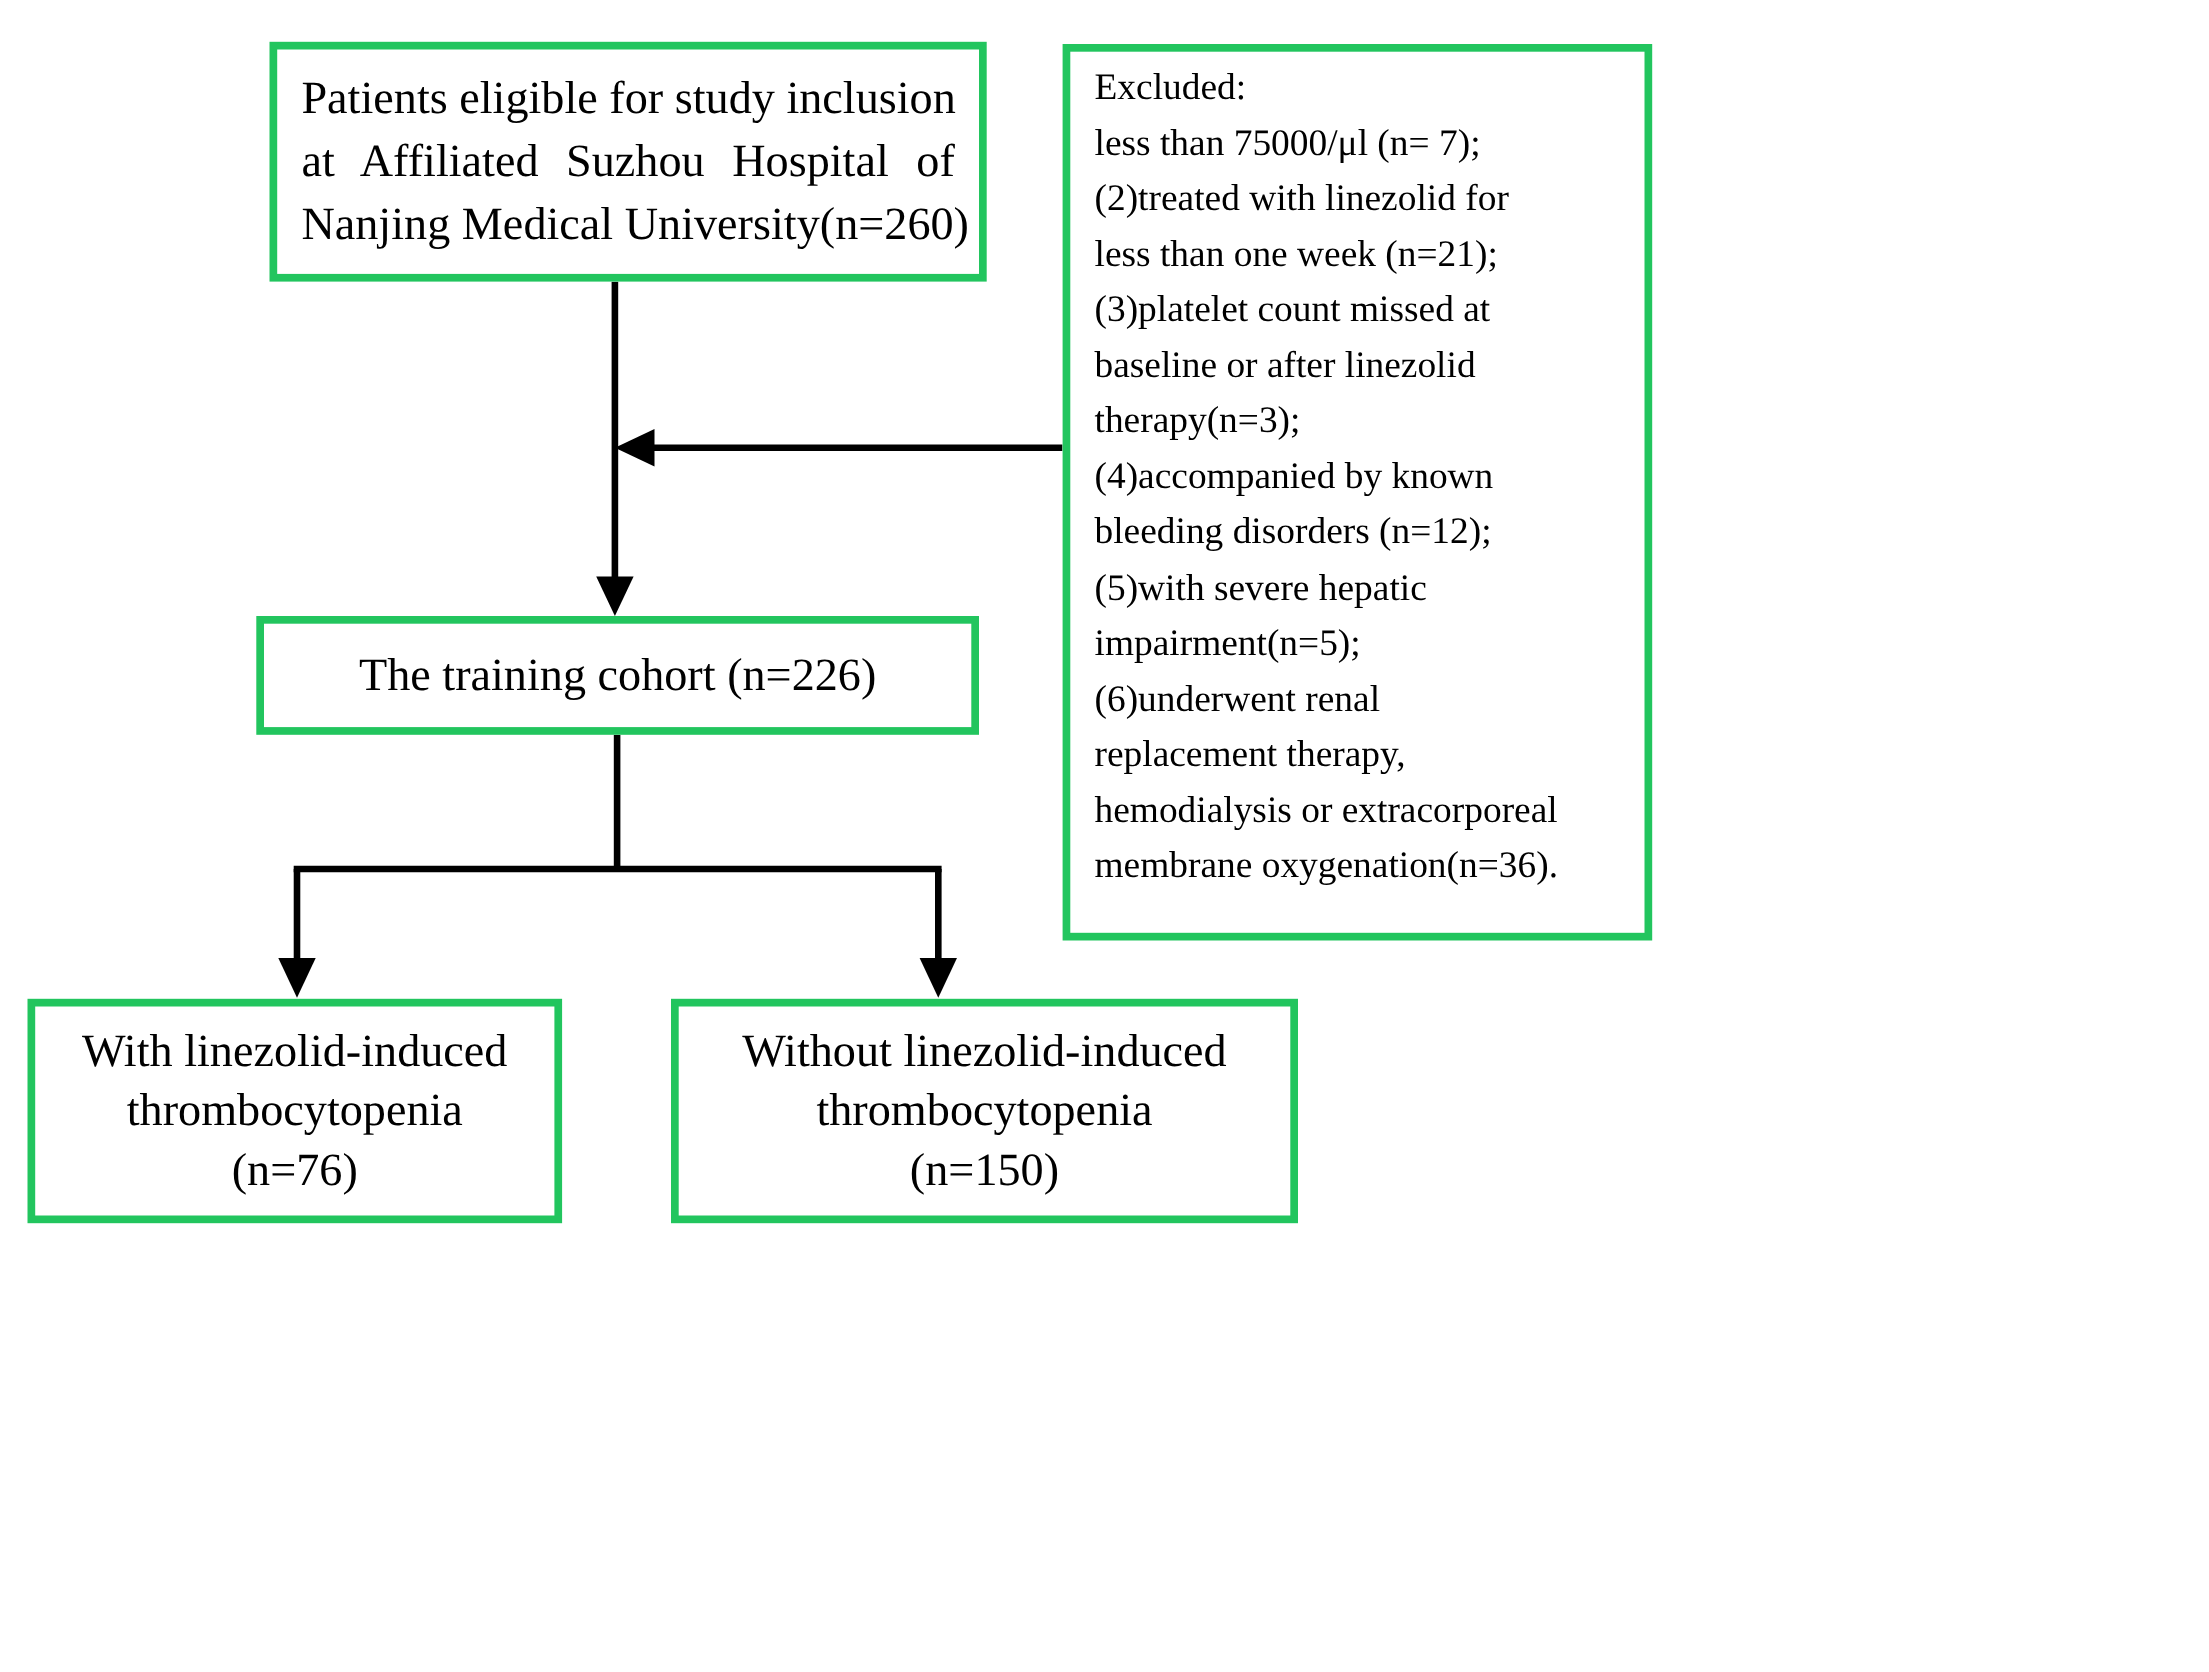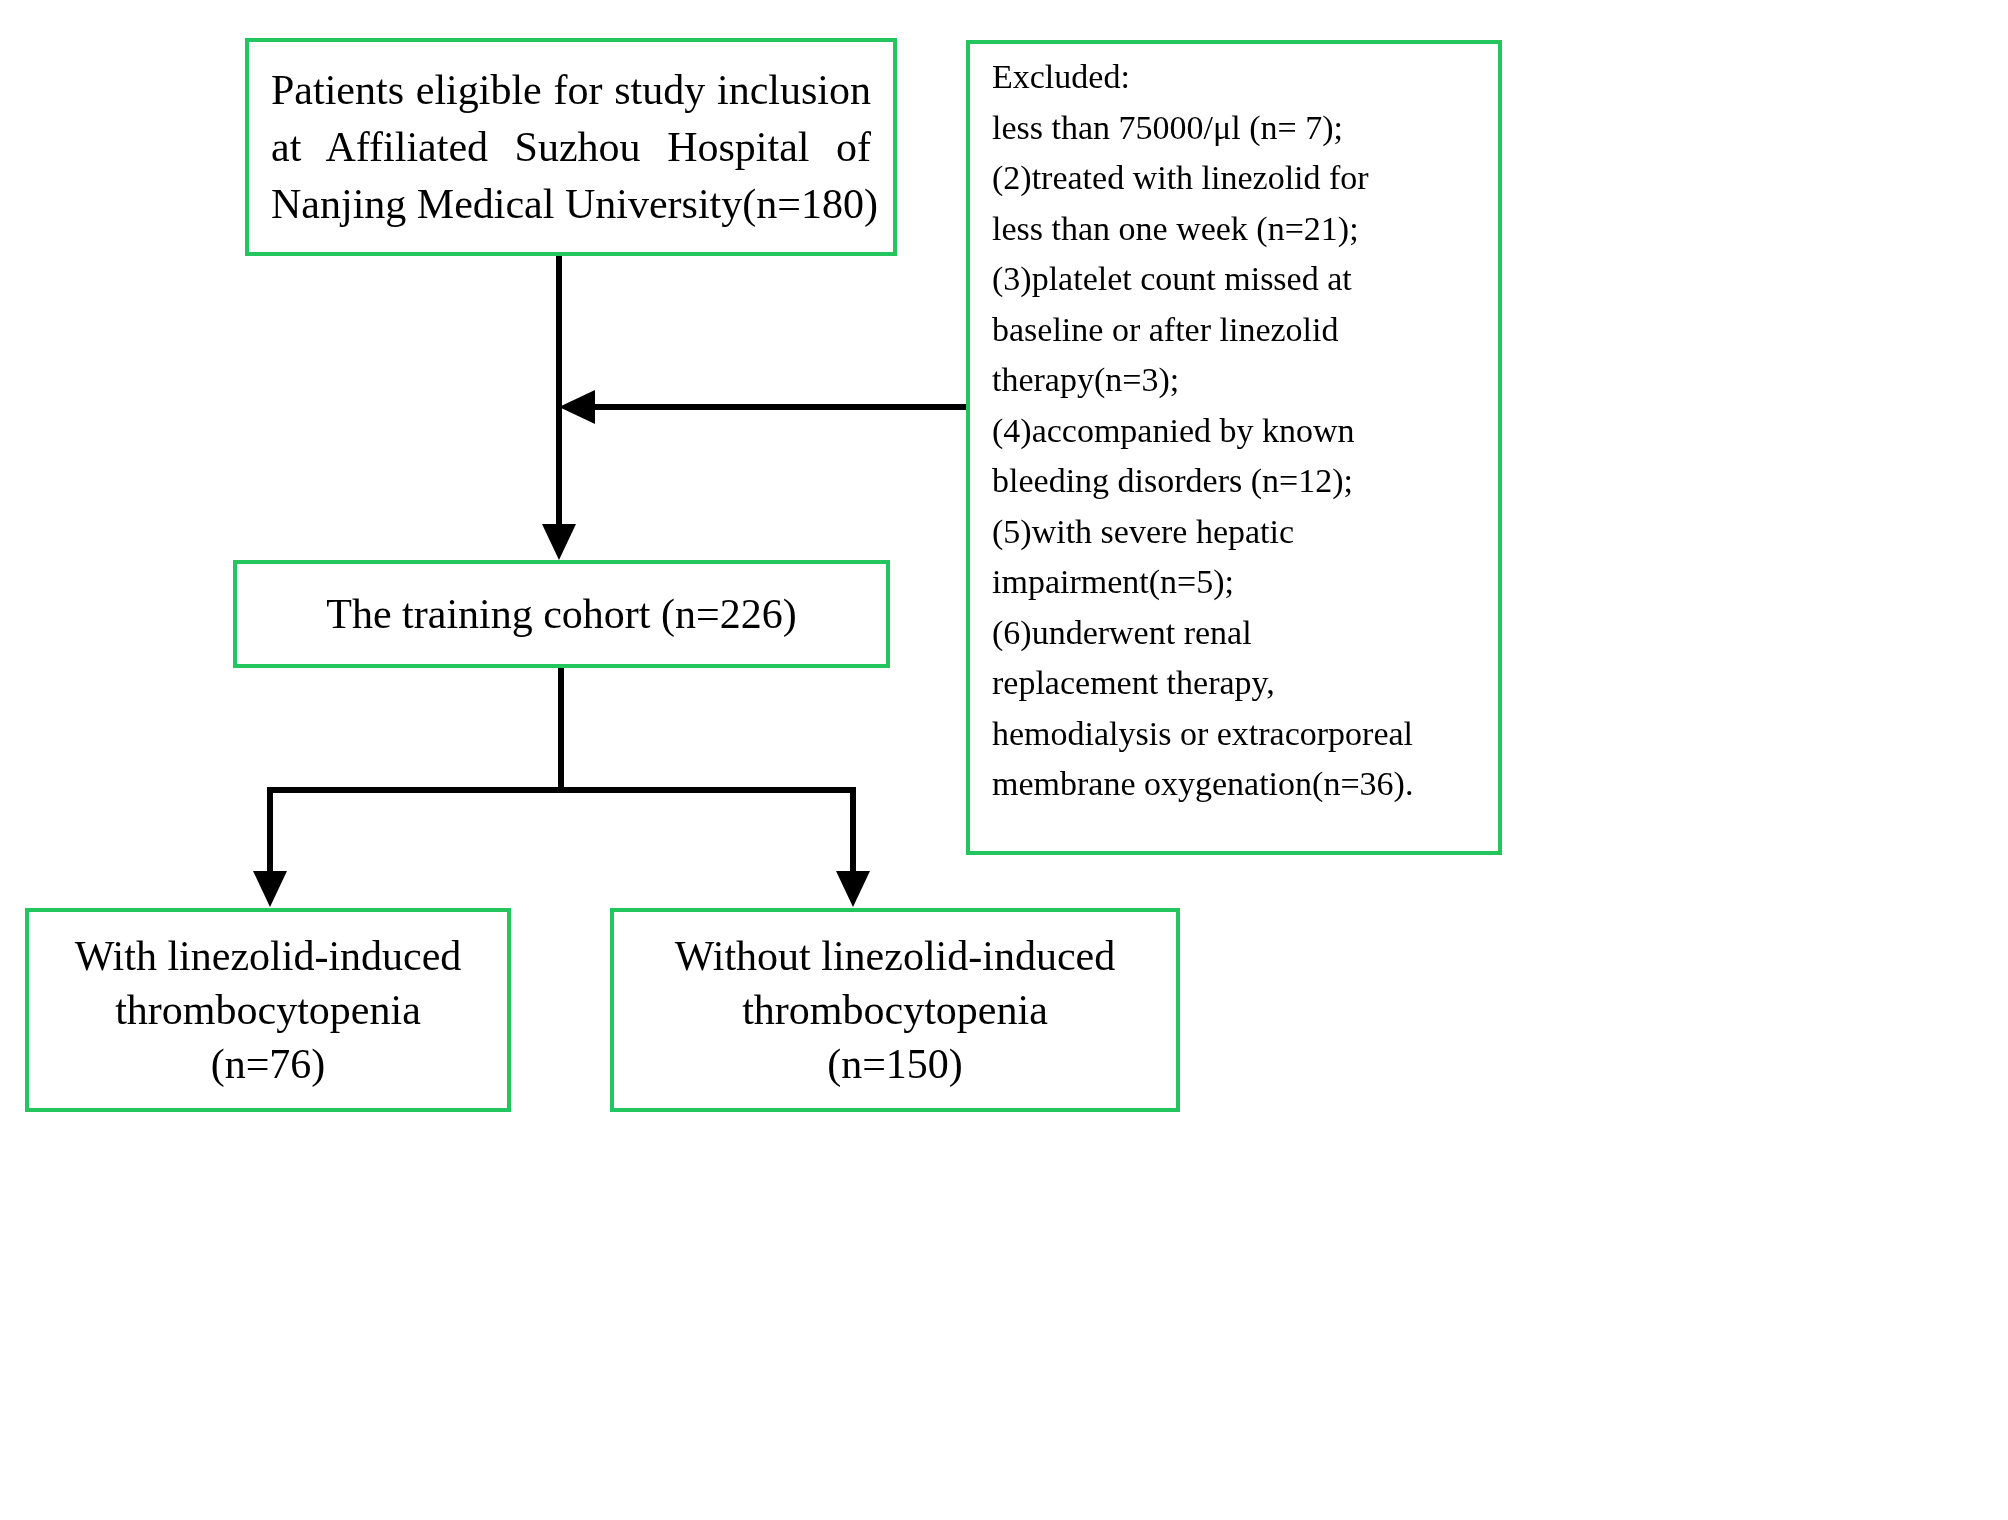--- a/index.html
+++ b/index.html
@@ -12,21 +12,21 @@
     width: 2008px;
     height: 1520px;
     background: #ffffff;
     font-family: "Liberation Serif", "DejaVu Serif", serif;
     color: #000000;
     overflow: hidden;
   }
   .node {
     position: absolute;
     box-sizing: border-box;
-    border: 4px solid #22c55e;
+    border: 7px solid #22c55e;
     background: #ffffff;
     display: flex;
     flex-direction: column;
     justify-content: center;
   }
   .node .line {
     display: block;
     white-space: pre;
   }
 
@@ -131,21 +131,21 @@
       <line x1="270" y1="790" x2="270" y2="887" stroke="#000000" stroke-width="6"></line>
       <polygon points="270,907 253,871 287,871" fill="#000000"></polygon>
       <line x1="853" y1="790" x2="853" y2="887" stroke="#000000" stroke-width="6"></line>
       <polygon points="853,907 836,871 870,871" fill="#000000"></polygon>
     </g>
   </svg>
 
   <div class="node" id="box-eligible">
     <span class="line">Patients eligible for study inclusion</span>
     <span class="line">at Affiliated Suzhou Hospital of</span>
-    <span class="line last">Nanjing Medical University(n=180)</span>
+    <span class="line last">Nanjing Medical University(n=260)</span>
   </div>
 
   <div class="node" id="box-excluded">
     <span class="line">Excluded:</span>
     <span class="line">less than 75000/μl (n= 7);</span>
     <span class="line">(2)treated with linezolid for</span>
     <span class="line">less than one week (n=21);</span>
     <span class="line">(3)platelet count missed at</span>
     <span class="line">baseline or after linezolid</span>
     <span class="line">therapy(n=3);</span>

